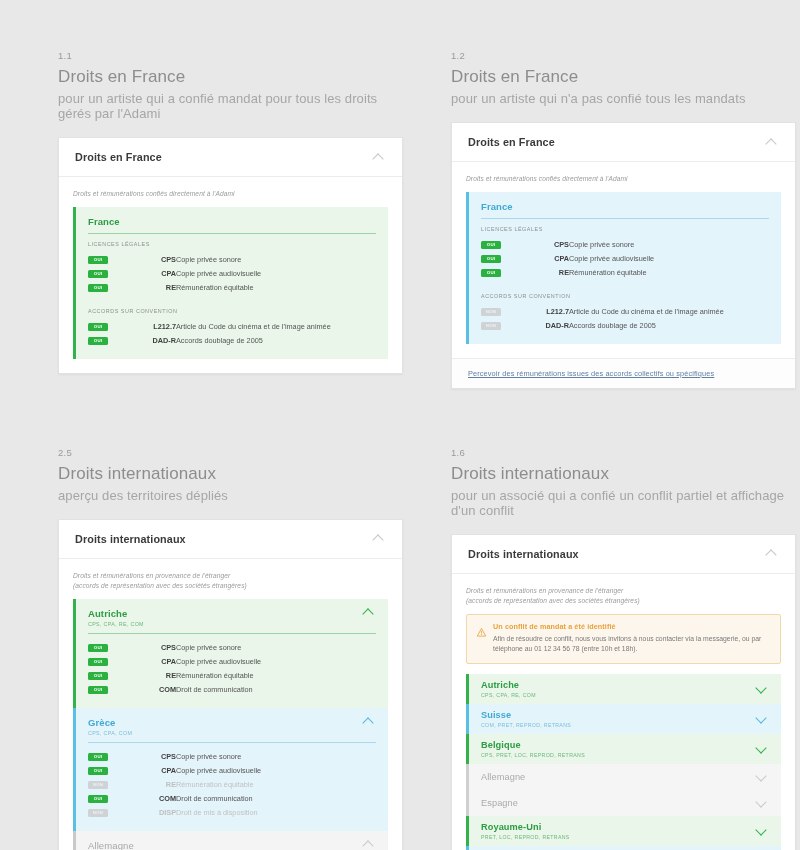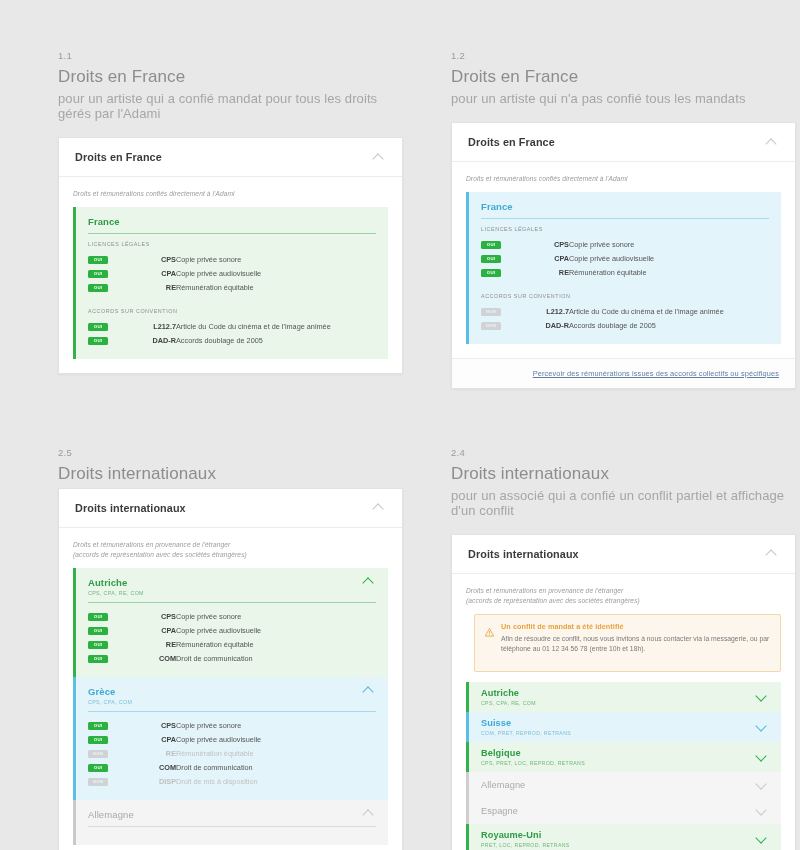--- a/index.html
+++ b/index.html
@@ -144,39 +144,38 @@
   .terr-row.grey  .terr-name { color: #aaaaaa; font-weight: normal; }
   .terr-codes { font-size: 5.2px; letter-spacing: .35px; margin-top: 2px; }
   .terr-row.green .terr-codes { color: #6fb87b; }
   .terr-row.blue  .terr-codes { color: #7cbdd8; }
 
   
   .alert {
     background: #fdf6ec;
     border: 1px solid #f2d7a8;
     border-radius: 2px;
-    padding: 7px 10px 16px 10px;
+    padding: 7px 10px 8px 10px;
     display: flex; gap: 7px; align-items: flex-start;
     margin-bottom: 10px;
-    margin-left: 8px;
   }
   .warn-icon { flex: 0 0 auto; margin-top: 1px; }
   .alert-title {
     font-size: 7.2px; font-weight: bold; color: #e8a13c;
     letter-spacing: .1px; margin-bottom: 3px;
   }
   .alert-text {
     font-size: 6.8px; color: #7a7a7a; line-height: 1.55;
   }
 
   
   .card-footer {
     border-top: 1px solid #ececec;
     padding: 10px 16px;
-    display: flex; justify-content: flex-end;
+    display: flex; 
     background: #fdfdfd;
   }
   .footer-link {
     font-size: 7.4px; color: #5f7fa3;
     text-decoration: underline; cursor: pointer;
     letter-spacing: .1px;
   }
 </style>
 </head>
 <body>
@@ -299,20 +298,21 @@
       </div>
       <div class="card-footer">
         <span class="footer-link">Percevoir des rémunérations issues des accords collectifs ou spécifiques</span>
       </div>
     </div>
   </div>
 
   <div class="cell" style="margin-top:58px;">
     <div class="spec-num">2.5</div>
     <div class="spec-title">Droits internationaux</div>
+    <div class="spec-sub">aperçu des territoires dépliés</div>
 
     <div class="card" style="min-height:364px;">
       <div class="card-header">
         <span class="card-title">Droits internationaux</span>
         <span class="chev"></span>
       </div>
       <div class="card-body">
         <div class="body-note">
           <span>Droits et rémunérations en provenance de l'étranger</span><br>
           <span>(accords de représentation avec des sociétés étrangères)</span>
@@ -397,21 +397,21 @@
             <span class="chev grey"></span>
           </div>
           <div class="panel-rule"></div>
 
         </div>
       </div>
     </div>
   </div>
 
   <div class="cell right" style="margin-top:58px;">
-    <div class="spec-num">2.4</div>
+    <div class="spec-num">1.6</div>
     <div class="spec-title">Droits internationaux</div>
     <div class="spec-sub">pour un associé qui a confié un conflit partiel et affichage d'un conflit</div>
 
     <div class="card">
       <div class="card-header">
         <span class="card-title">Droits internationaux</span>
         <span class="chev"></span>
       </div>
       <div class="card-body">
         <div class="body-note">

